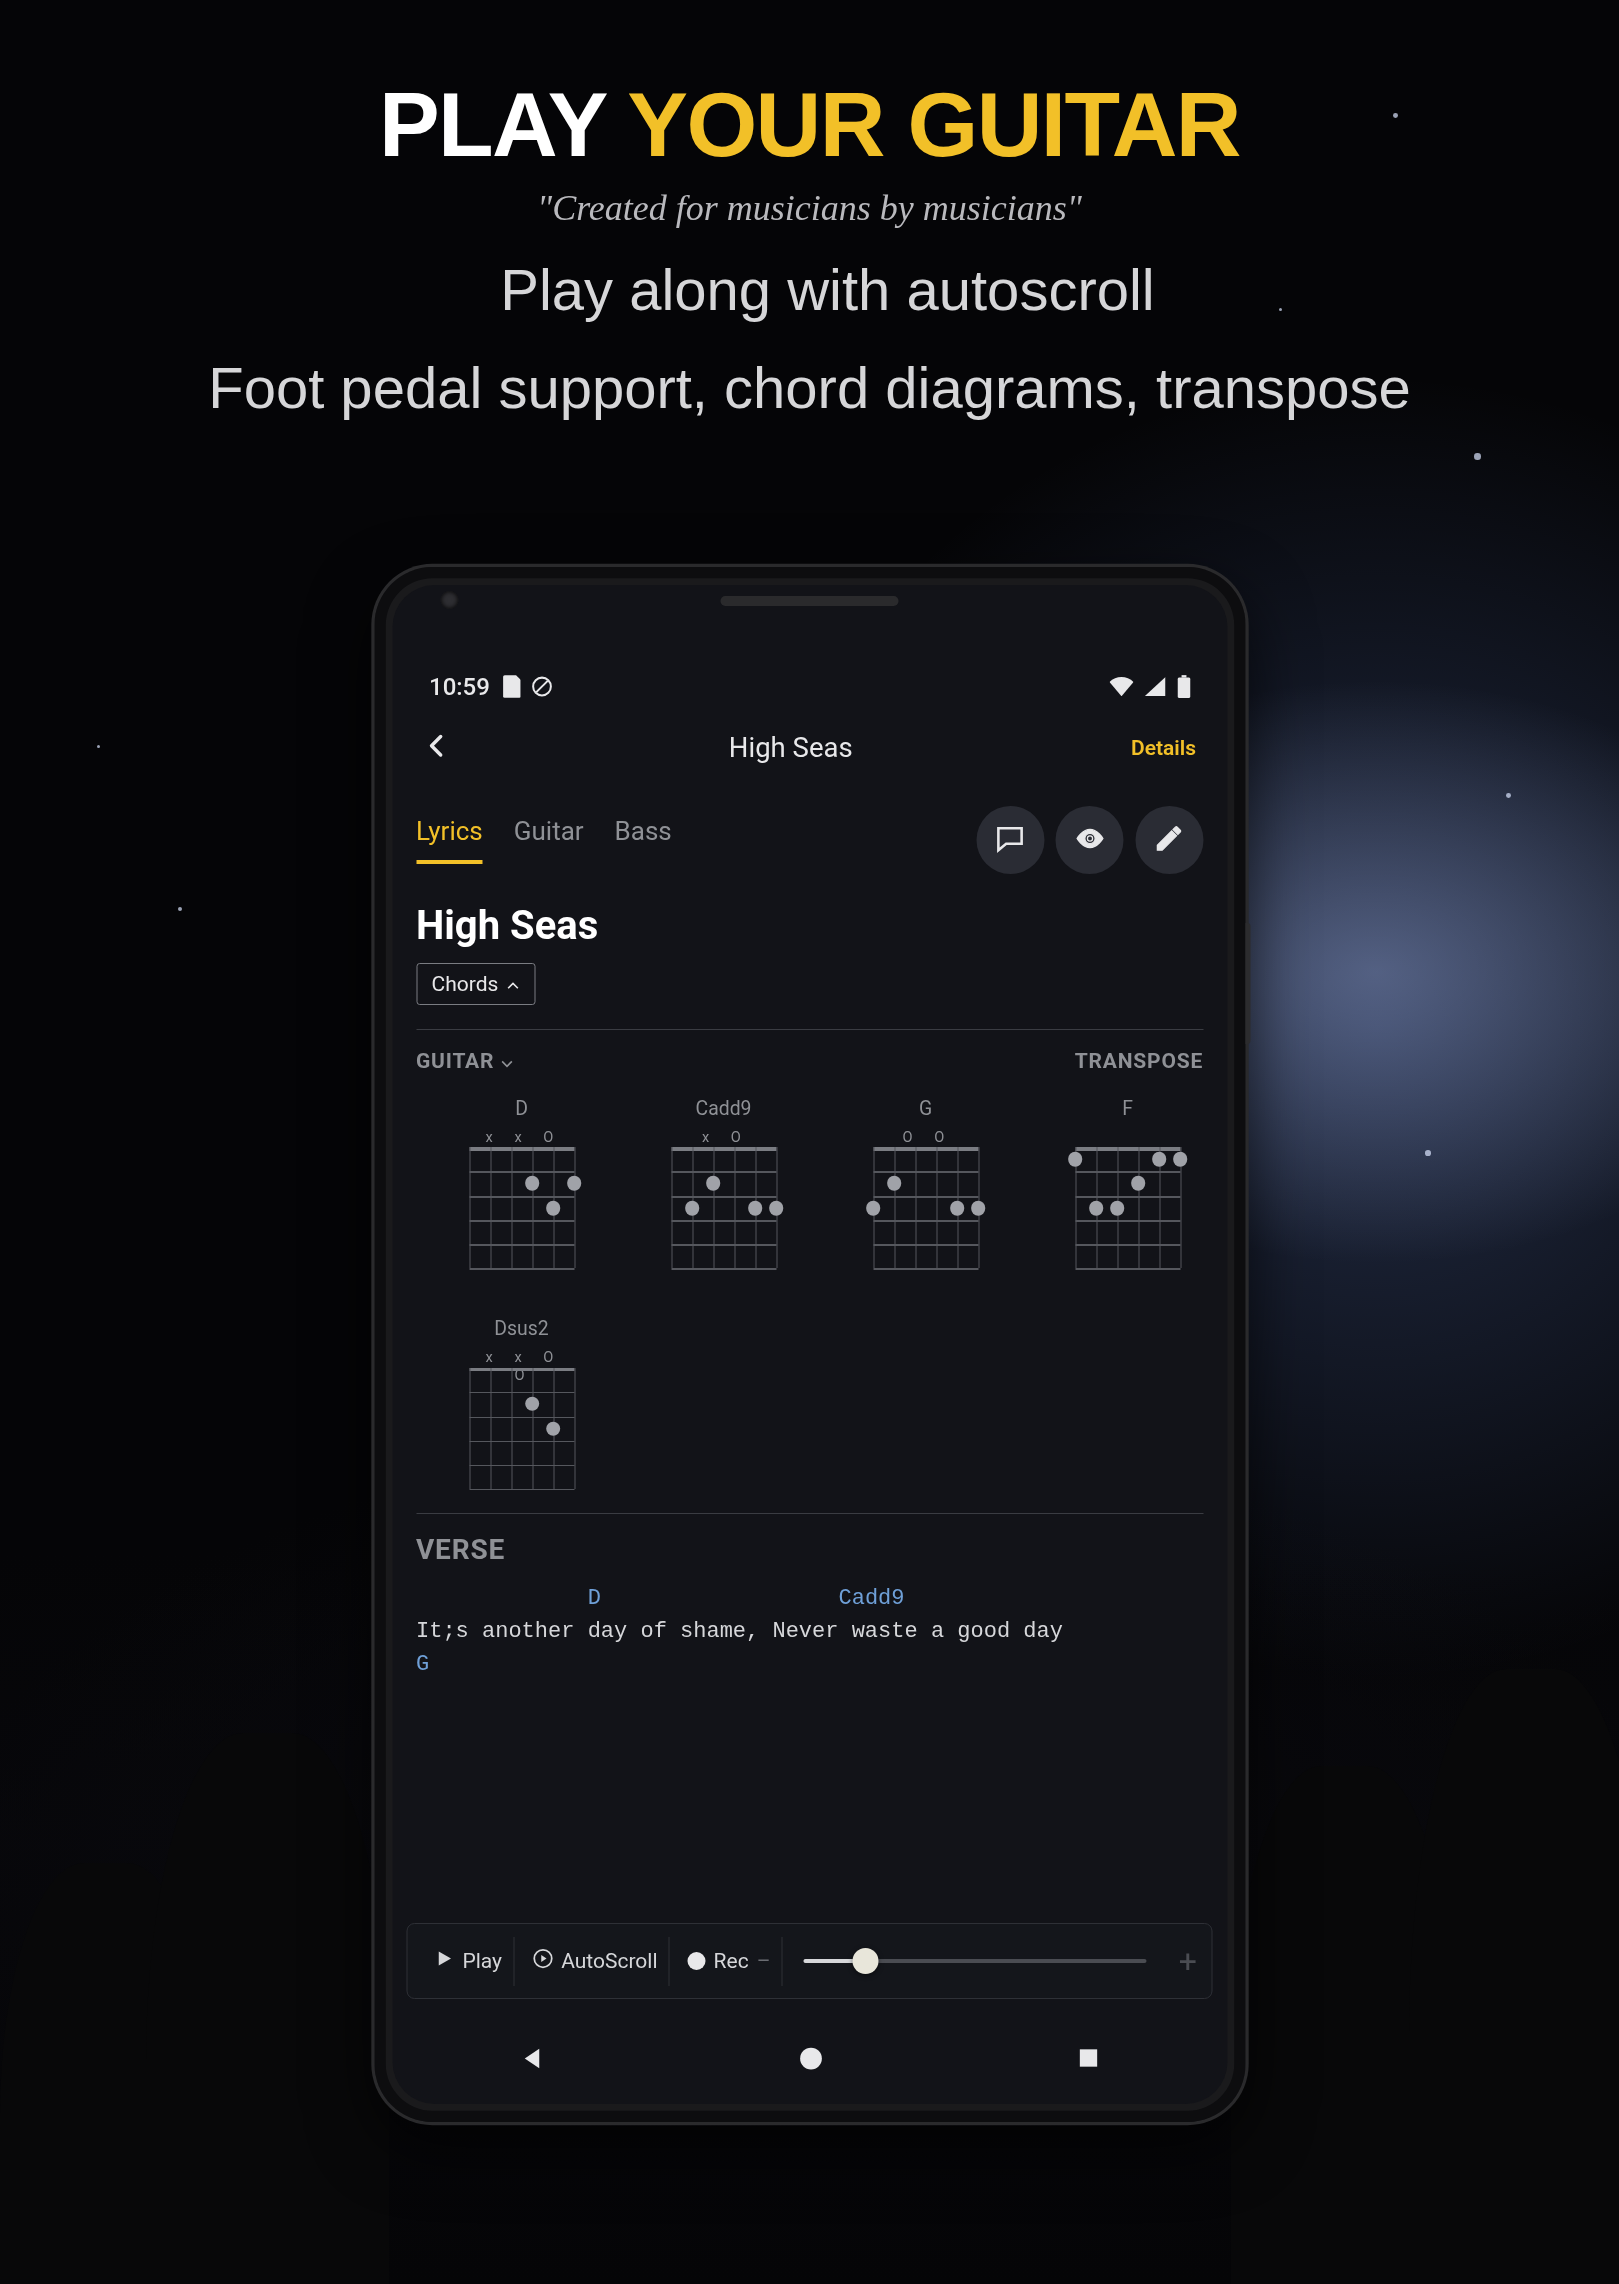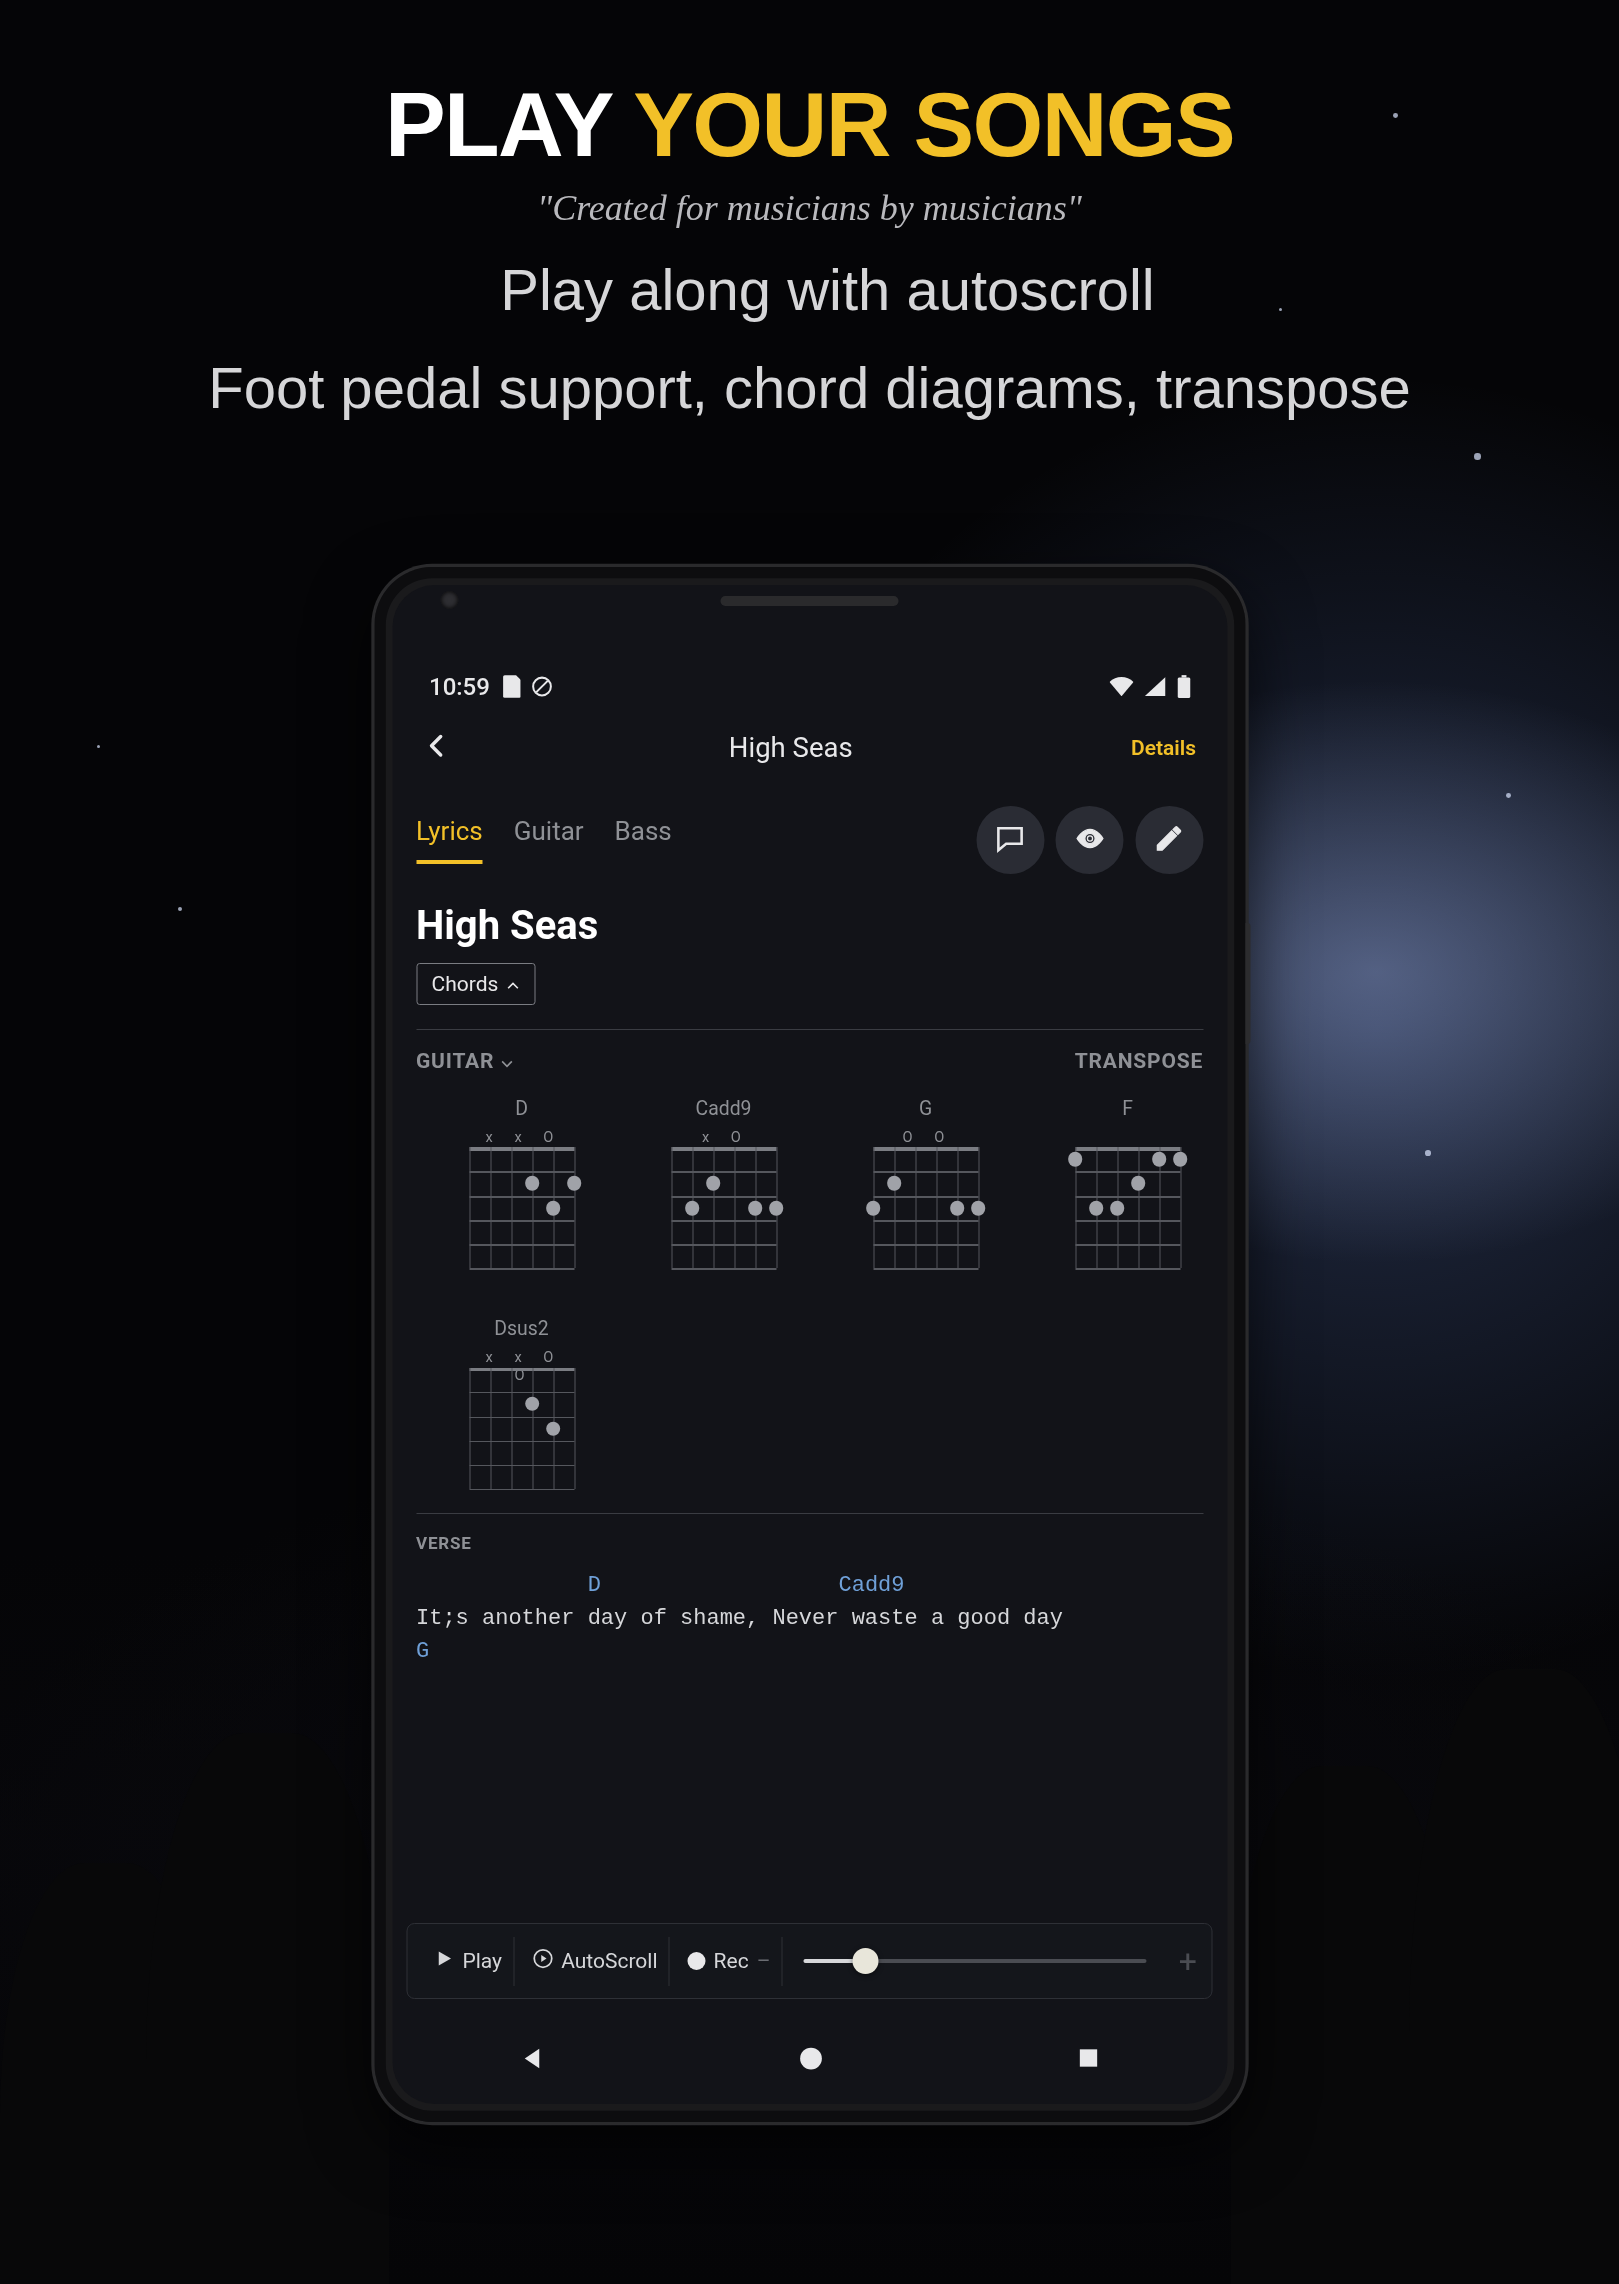--- a/index.html
+++ b/index.html
@@ -88,21 +88,21 @@
   .chord { width:113px; text-align:center; }
   .chord .name { color:#8f9196; font-size:19.4px; margin-bottom:8px; }
   .chord .markers { color:#8f9196; font-size:14.6px; letter-spacing:9px; padding-left:4.9px; margin-bottom:3.2px; height:16px; }
   .fret { position:relative; width:105px; height:121px; margin:0 auto; }
   .fret::before { content:""; position:absolute; top:0; left:0; right:0; height:3.2px; background:#7a7c82; }
   .fret .v, .fret .h { position:absolute; background:#55575d; }
   .fret .v { top:0; bottom:0; width:1.2px; }
   .fret .h { left:0; right:0; height:1.2px; }
   .dot { position:absolute; width:14.6px; height:14.6px; background:#a0a2a8; border-radius:50%; transform:translate(-50%,-50%); }
 
-  .verse { color:#8f9196; font-size:17px; font-weight:700; letter-spacing:0.8px; }
+  .verse { color:#8f9196; font-size:28px; font-weight:700; letter-spacing:0.8px; }
   .lyricblock { font-family:"Courier New", monospace; font-size:22px; margin-top:16px; line-height:1.5; white-space:pre; }
   .lyricblock .ch { color:#6fa0d8; }
   .lyricblock .ly { color:#d6d7da; }
 
   
   .controls { position:absolute; bottom:105px; left:14.6px; right:14.6px; background:#14161b; border:0.8px solid #2e3036; border-radius:8px; height:76px; display:flex; align-items:center; padding:0 14.6px; gap:6.5px; }
   .ctl { display:flex; align-items:center; gap:8px; color:#d6d7da; font-size:21px; padding:0 11.3px; height:49px; border-right:0.8px solid #2e3036; }
   .ctl:last-of-type { border-right:none; }
   .ctl svg { width:21px; height:21px; fill:#d6d7da; }
   .recdot { width:18px; height:18px; border-radius:50%; background:#e8e8ea; }
@@ -130,21 +130,21 @@
   <div class="spark" style="top:1150px;left:1425px;width:5.7px;height:5.7px"></div>
   <div class="crowd">
     <div class="silh" style="left:0;width:211px;height:421px"></div>
     <div class="silh" style="left:146px;width:243px;height:551px"></div>
     <div class="silh" style="left:1231px;width:227px;height:518px"></div>
     <div class="silh" style="left:1409px;width:243px;height:615px"></div>
   </div>
 </div>
 
 <div class="headline">
-  <h1><span class="w">PLAY </span><span class="y">YOUR SONGS</span></h1>
+  <h1><span class="w">PLAY </span><span class="y">YOUR GUITAR</span></h1>
   <div class="quote">"Created for musicians by musicians"</div>
   <div class="sub1">Play along with autoscroll</div>
   <div class="sub2">Foot pedal support, chord diagrams, transpose</div>
 </div>
 
 <div class="phone">
   <div class="sidebtn b1"></div>
   <div class="speaker"></div>
   <div class="camera"></div>
   <div class="screen">

